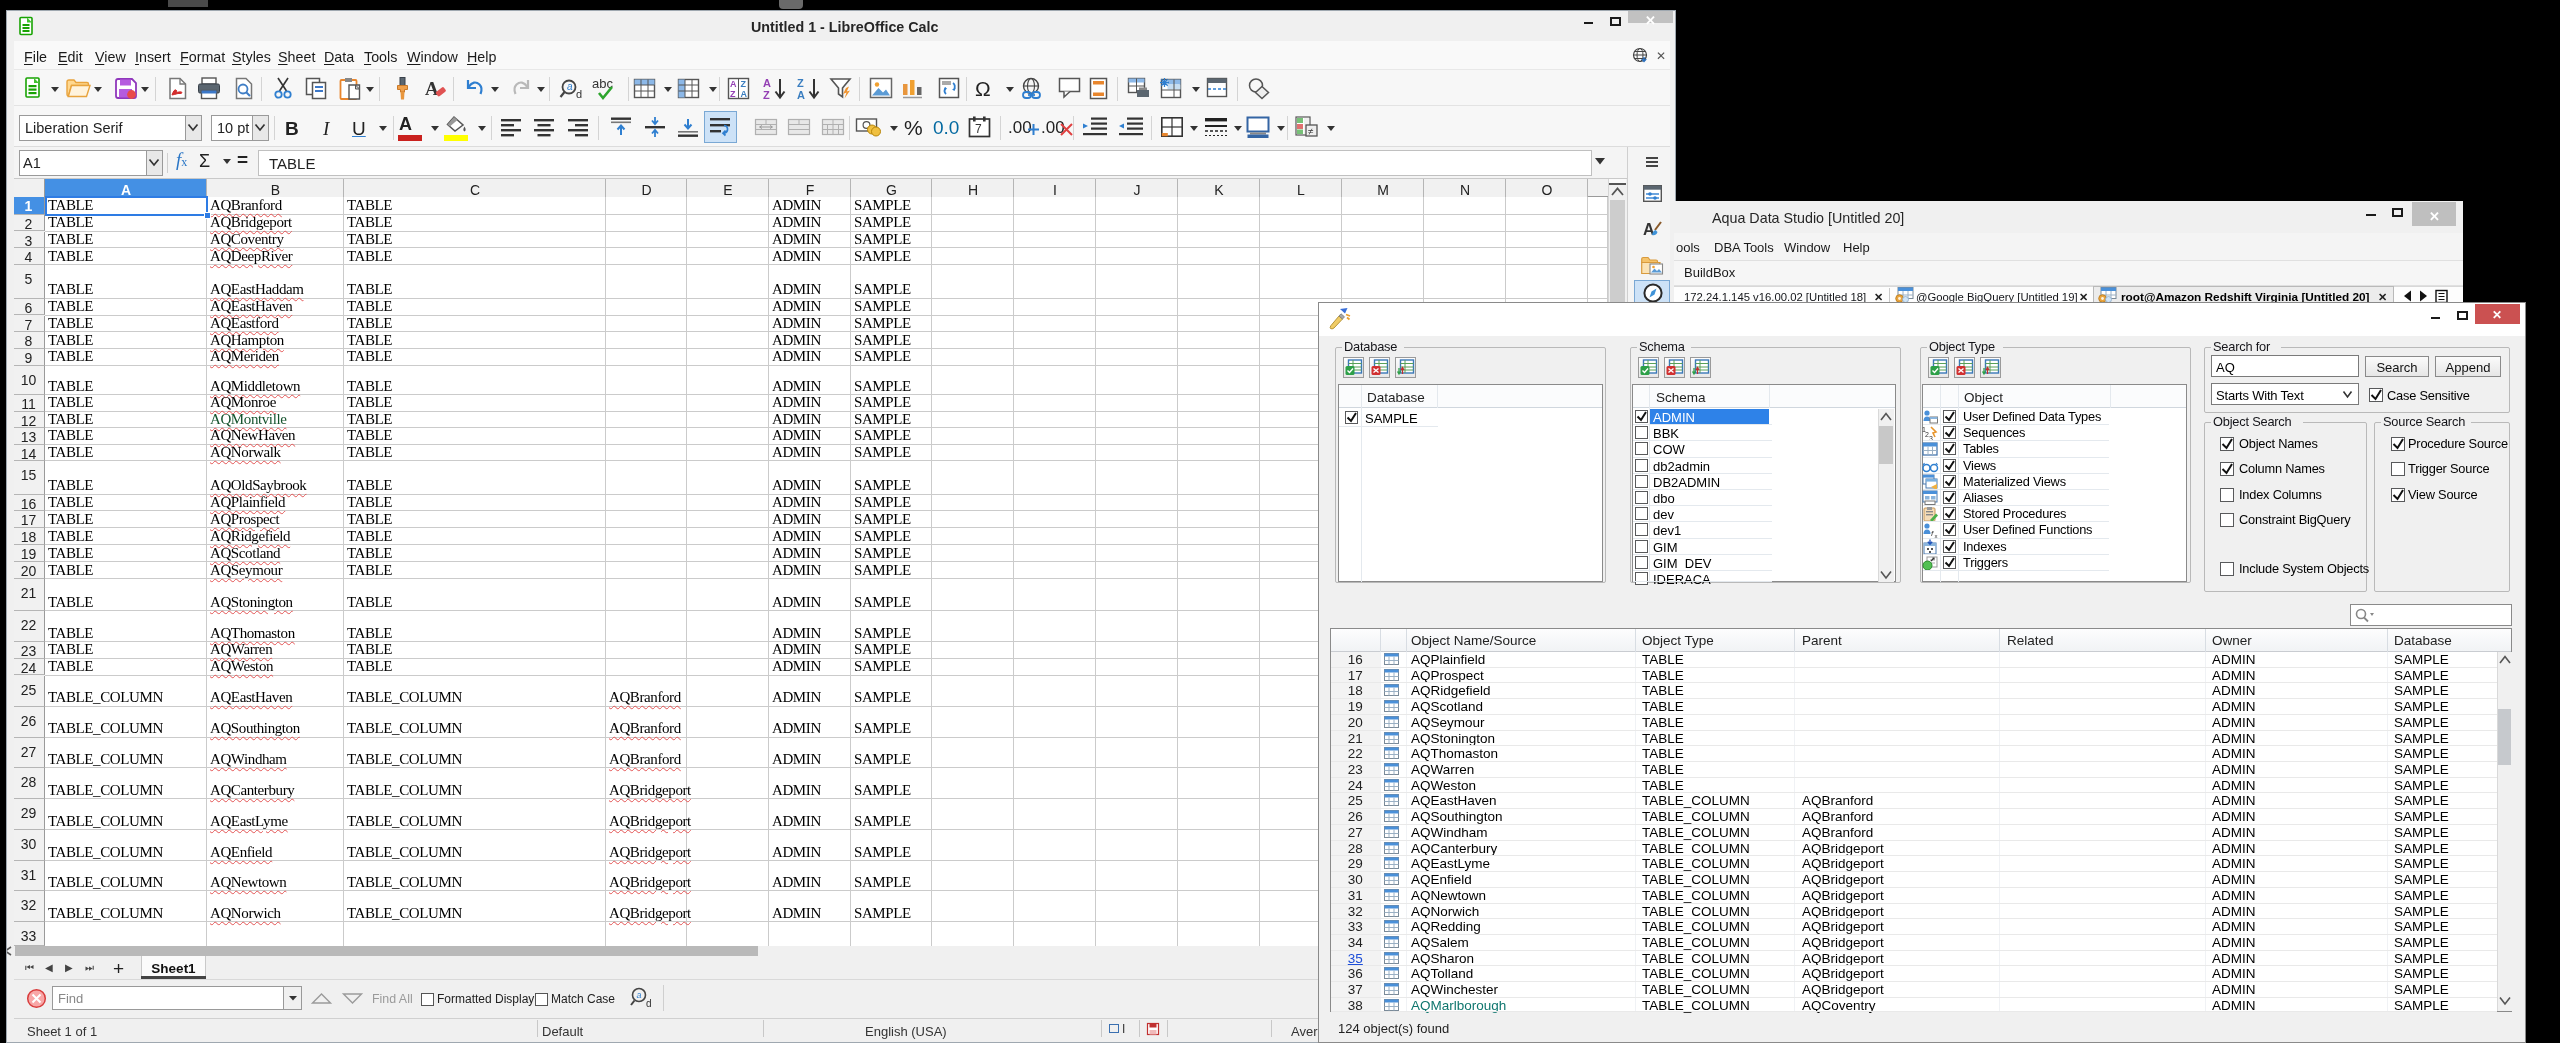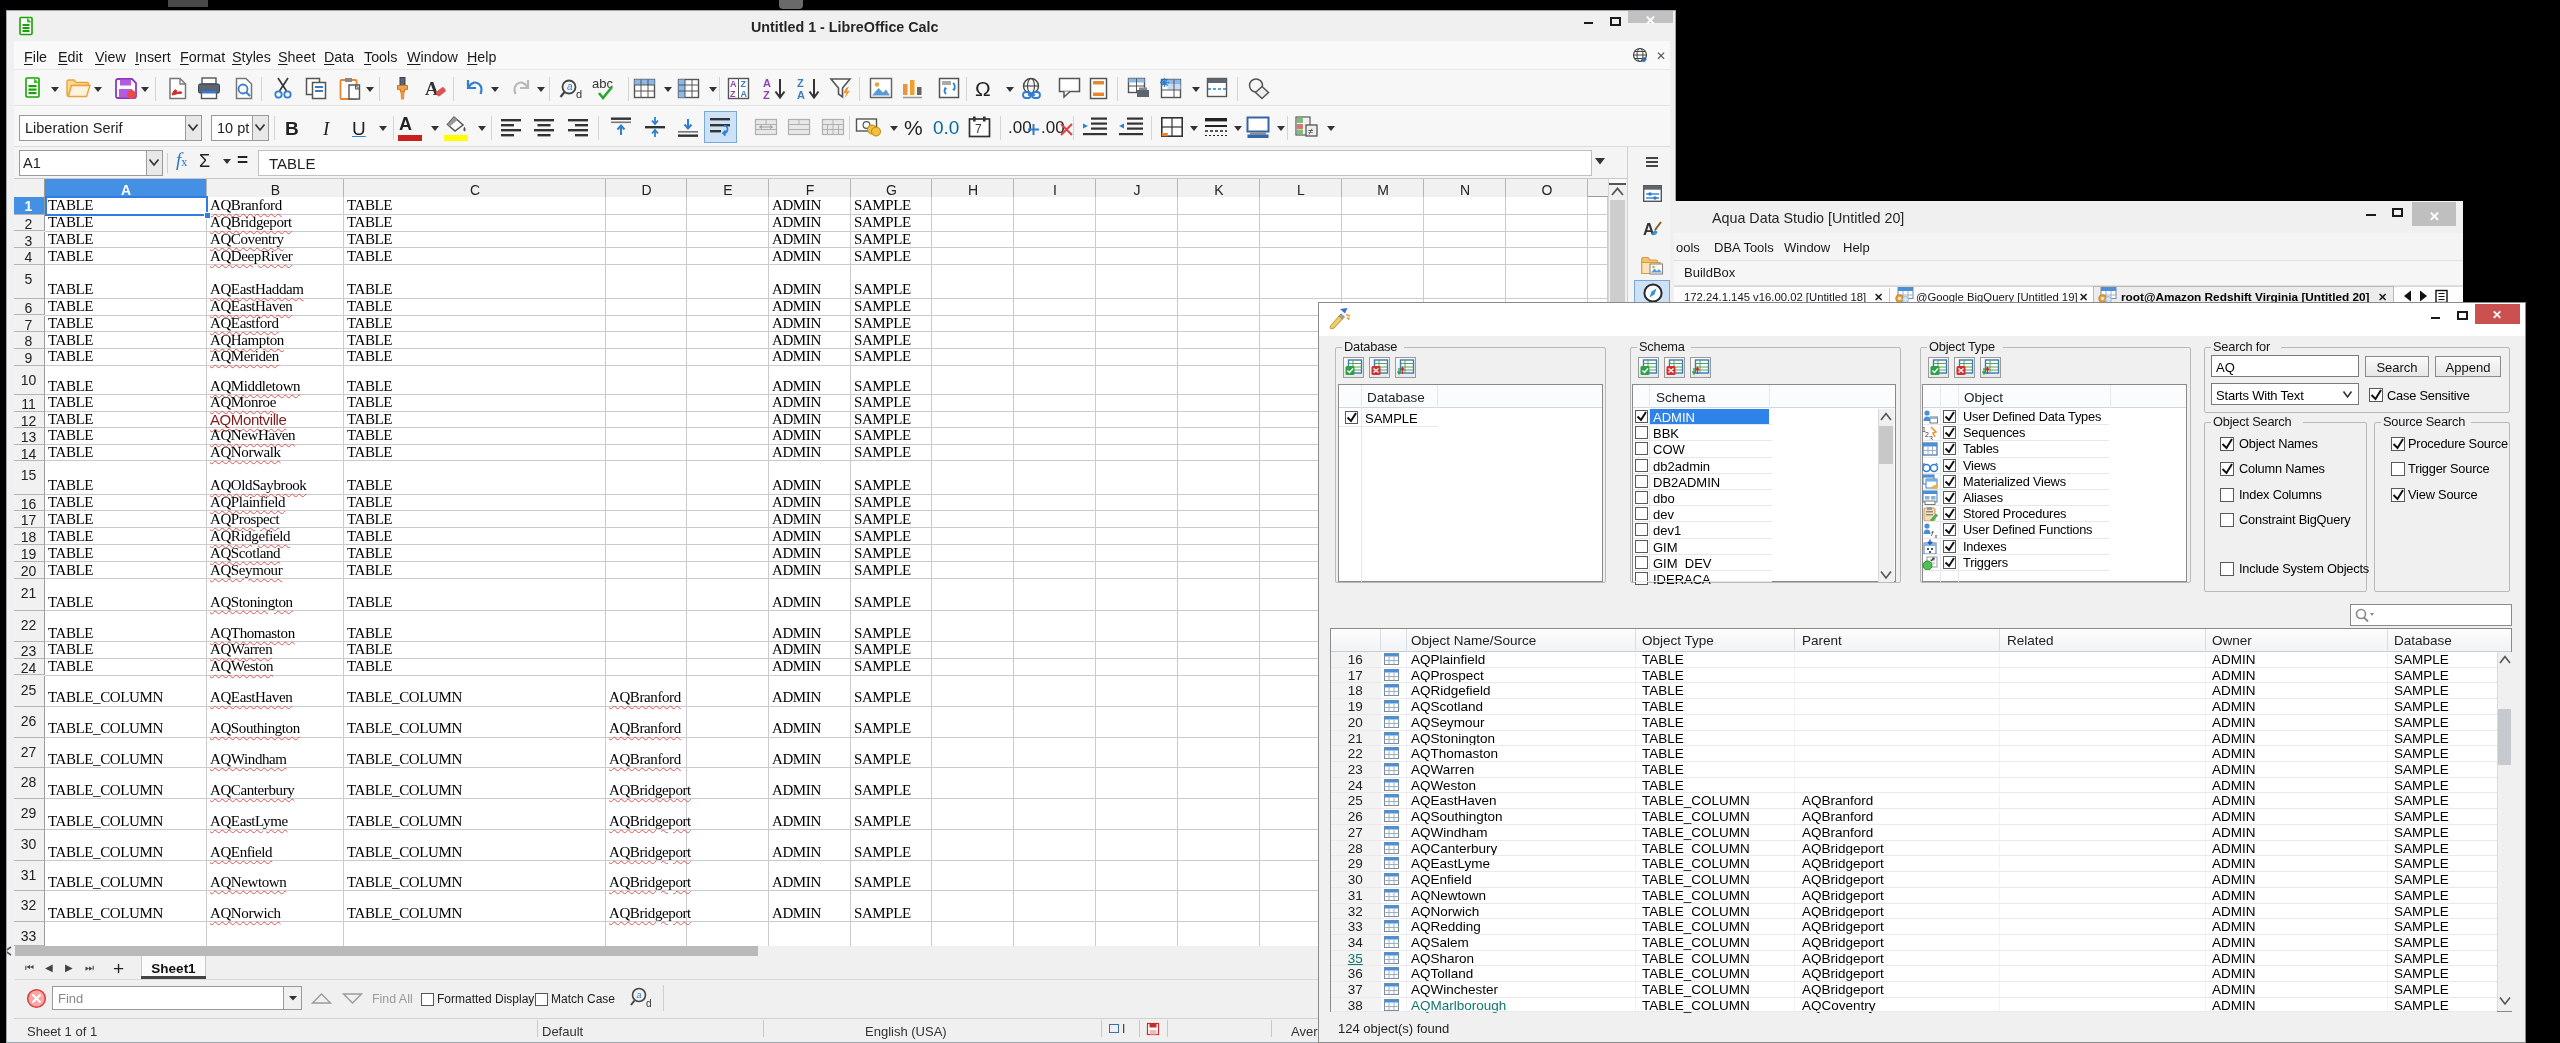--- a/index.html
+++ b/index.html
@@ -669,21 +669,21 @@
 <div class="t" style="left:203px;top:367.9px;font-family:'Liberation Serif',serif;font-size:15px;letter-spacing:-0.4px;color:#000;text-decoration:underline wavy #e35454 1px;text-underline-offset:3px;">AQMiddletown</div>
 <div class="t" style="left:340px;top:367.9px;font-family:'Liberation Serif',serif;font-size:15px;letter-spacing:-0.4px;color:#000;">TABLE</div>
 <div class="t" style="left:765px;top:367.9px;font-family:'Liberation Serif',serif;font-size:15px;letter-spacing:-0.4px;color:#000;">ADMIN</div>
 <div class="t" style="left:847px;top:367.9px;font-family:'Liberation Serif',serif;font-size:15px;letter-spacing:-0.4px;color:#000;">SAMPLE</div>
 <div class="t" style="left:41px;top:384.3px;font-family:'Liberation Serif',serif;font-size:15px;letter-spacing:-0.4px;color:#000;">TABLE</div>
 <div class="t" style="left:203px;top:384.3px;font-family:'Liberation Serif',serif;font-size:15px;letter-spacing:-0.4px;color:#000;text-decoration:underline wavy #e35454 1px;text-underline-offset:3px;">AQMonroe</div>
 <div class="t" style="left:340px;top:384.3px;font-family:'Liberation Serif',serif;font-size:15px;letter-spacing:-0.4px;color:#000;">TABLE</div>
 <div class="t" style="left:765px;top:384.3px;font-family:'Liberation Serif',serif;font-size:15px;letter-spacing:-0.4px;color:#000;">ADMIN</div>
 <div class="t" style="left:847px;top:384.3px;font-family:'Liberation Serif',serif;font-size:15px;letter-spacing:-0.4px;color:#000;">SAMPLE</div>
 <div class="t" style="left:41px;top:400.8px;font-family:'Liberation Serif',serif;font-size:15px;letter-spacing:-0.4px;color:#000;">TABLE</div>
-<div class="t" style="left:203px;top:400.8px;font-family:Liberation Sans, sans-serif;font-size:15px;letter-spacing:-0.4px;color:#7f1d1d;text-decoration:underline wavy #e35454 1px;text-underline-offset:3px;text-align:right;">AQMontville</div>
+<div class="t" style="left:203px;top:400.8px;font-family:Liberation Serif, serif;font-size:15px;letter-spacing:-0.4px;color:#14532d;text-decoration:underline wavy #e35454 1px;text-underline-offset:3px;text-align:right;">AQMontville</div>
 <div class="t" style="left:340px;top:400.8px;font-family:'Liberation Serif',serif;font-size:15px;letter-spacing:-0.4px;color:#000;">TABLE</div>
 <div class="t" style="left:765px;top:400.8px;font-family:'Liberation Serif',serif;font-size:15px;letter-spacing:-0.4px;color:#000;">ADMIN</div>
 <div class="t" style="left:847px;top:400.8px;font-family:'Liberation Serif',serif;font-size:15px;letter-spacing:-0.4px;color:#000;">SAMPLE</div>
 <div class="t" style="left:41px;top:417.4px;font-family:'Liberation Serif',serif;font-size:15px;letter-spacing:-0.4px;color:#000;">TABLE</div>
 <div class="t" style="left:203px;top:417.4px;font-family:'Liberation Serif',serif;font-size:15px;letter-spacing:-0.4px;color:#000;text-decoration:underline wavy #e35454 1px;text-underline-offset:3px;">AQNewHaven</div>
 <div class="t" style="left:340px;top:417.4px;font-family:'Liberation Serif',serif;font-size:15px;letter-spacing:-0.4px;color:#000;">TABLE</div>
 <div class="t" style="left:765px;top:417.4px;font-family:'Liberation Serif',serif;font-size:15px;letter-spacing:-0.4px;color:#000;">ADMIN</div>
 <div class="t" style="left:847px;top:417.4px;font-family:'Liberation Serif',serif;font-size:15px;letter-spacing:-0.4px;color:#000;">SAMPLE</div>
 <div class="t" style="left:41px;top:433.8px;font-family:'Liberation Serif',serif;font-size:15px;letter-spacing:-0.4px;color:#000;">TABLE</div>
 <div class="t" style="left:203px;top:433.8px;font-family:'Liberation Serif',serif;font-size:15px;letter-spacing:-0.4px;color:#000;text-decoration:underline wavy #e35454 1px;text-underline-offset:3px;">AQNorwalk</div>
@@ -1509,21 +1509,21 @@
       <rect x="0.5" y="0.5" width="14" height="11" fill="#fff" stroke="#7a8a98"></rect>
       <rect x="0.5" y="0.5" width="14" height="3" fill="#4a90d9"></rect>
       <path d="M5 3.5 V11.5 M10 3.5 V11.5 M0.5 7.5 H14.5" stroke="#9ab0c4"></path>
     </svg>
 <div class="t" style="left:92px;top:632.9600000000005px;font-size:13.5px;color:#000;">AQSalem</div>
 <div class="t" style="left:323px;top:632.9600000000005px;font-size:13.5px;color:#000;">TABLE_COLUMN</div>
 <div class="t" style="left:483px;top:632.9600000000005px;font-size:13.5px;color:#000;">AQBridgeport</div>
 <div class="t" style="left:893px;top:632.9600000000005px;font-size:13.5px;color:#000;">ADMIN</div>
 <div class="t" style="left:1075px;top:632.9600000000005px;font-size:13.5px;color:#000;">SAMPLE</div>
 <div class="" style="left:12px;top:646.6800000000005px;width:1166px;height:1px;background:#e9e9e9;"></div>
-<div class="t" style="left:28.799999999999955px;top:648.6800000000005px;font-size:13.5px;color:#0f766e;text-decoration:underline;">35</div>
+<div class="t" style="left:28.799999999999955px;top:648.6800000000005px;font-size:13.5px;color:#1d4ed8;text-decoration:underline;">35</div>
 <svg style="left:65px;top:648.6800000000005px;position:absolute" width="14" height="12" viewBox="0 0 14 12">
       <rect x="0.5" y="0.5" width="14" height="11" fill="#fff" stroke="#7a8a98"></rect>
       <rect x="0.5" y="0.5" width="14" height="3" fill="#4a90d9"></rect>
       <path d="M5 3.5 V11.5 M10 3.5 V11.5 M0.5 7.5 H14.5" stroke="#9ab0c4"></path>
     </svg>
 <div class="t" style="left:92px;top:648.6800000000005px;font-size:13.5px;color:#000;">AQSharon</div>
 <div class="t" style="left:323px;top:648.6800000000005px;font-size:13.5px;color:#000;">TABLE_COLUMN</div>
 <div class="t" style="left:483px;top:648.6800000000005px;font-size:13.5px;color:#000;">AQBridgeport</div>
 <div class="t" style="left:893px;top:648.6800000000005px;font-size:13.5px;color:#000;">ADMIN</div>
 <div class="t" style="left:1075px;top:648.6800000000005px;font-size:13.5px;color:#000;">SAMPLE</div>

